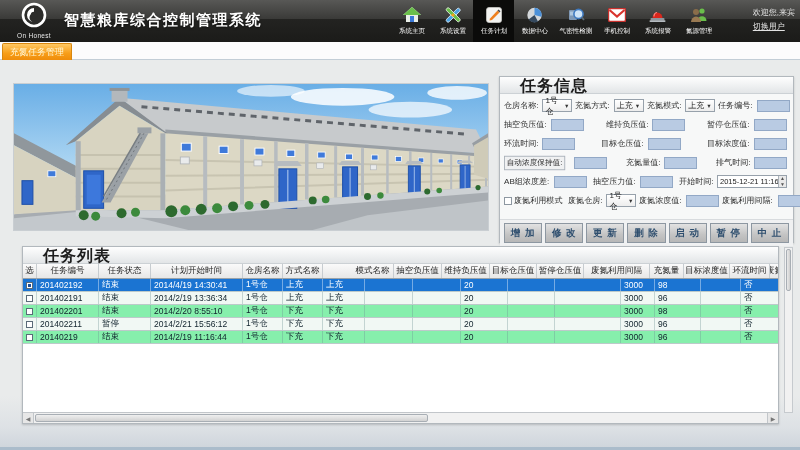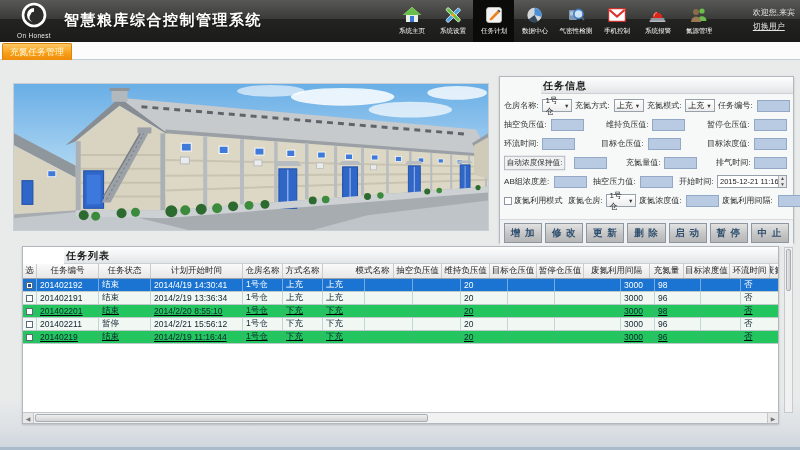--- a/index.html
+++ b/index.html
@@ -35,22 +35,22 @@
 
   
   .img-frame { position:absolute; left:13px; top:83px; width:476px; height:148px;
                border:1px solid #c9ced2; background:#9cc; }
   .scene { width:100%; height:100%; display:block; }
 
   
   .panel { position:absolute; background:#f7f8f8; border:1px solid #b2b8bd;
            box-shadow:0 1px 2px rgba(0,0,0,.18); }
   .panel-hd { height:17px; line-height:17px; background:linear-gradient(#fefefe,#e2e5e7);
-              border-bottom:1px solid #ccd1d5; font-size:10px; font-weight:bold; color:#1d1d1d;
-              padding-left:2px; letter-spacing:1px;margin-left:41px; }
+              border-bottom:1px solid #ccd1d5; font-size:16px; font-weight:bold; color:#1d1d1d;
+              padding-left:20px; letter-spacing:1px; }
 
   
   #task-info { left:499px; top:76px; width:295px; height:167px; }
   .form { padding:2px 4px 8px 4px; }
   .frow { display:flex; align-items:center; height:19px; }
   .frow.spread { justify-content:space-between; padding-right:2px; }
   .frow.tight  { justify-content:flex-start; gap:3px; }
   .fgroup { display:flex; align-items:center; gap:2px; }
   .flabel { font-size:8.5px; color:#2e2e2e; white-space:nowrap; transform:scale(.95); transform-origin:left center; }
   .flabel.boxed { border:1px solid #a9b1b9; background:#f0f1f2; padding:1px 2px; transform:scale(.9); }
@@ -74,21 +74,21 @@
   .tbl { position:relative; overflow:hidden; height:149px; background:#fff; }
   .thead { display:flex; height:15px; background:linear-gradient(#fafafa,#e7e7e7); border-bottom:1px solid #9aa2a8; }
   .th { font-size:8.5px; color:#1e1e1e; display:flex; align-items:center; justify-content:center;
         border-right:1px solid #c7ccd0; overflow:hidden; white-space:nowrap; flex:none; }
   .trow { display:flex; height:13px; border-bottom:1px solid #bccaca; cursor:pointer; }
   .td { font-size:8.5px; display:flex; align-items:center; padding-left:3px;
         border-right:1px solid rgba(110,145,145,.35); overflow:hidden; white-space:nowrap; color:#10222c; flex:none; }
   .td.cbcell { justify-content:center; padding-left:0; }
   .trow.selected { background:#1b74d2; }
   .trow.selected .td { color:#fff; border-right-color:rgba(255,255,255,.4); }
-  .trow.teal { background:#22c55e;text-decoration:underline; }
+  .trow.teal { background:#86efac; }
   .trow.pale { background:#f1f8f4; }
   .cb { width:7px; height:7px; border:1px solid #5a6a78; background:#fff; }
   .cb.checked { background:#1a4f9c; box-shadow:inset 0 0 0 1px #fff; }
 
   
   .hscroll { position:absolute; left:0; bottom:0; width:100%; height:11px; background:#f1f1f1;
              border-top:1px solid #c2c6ca; display:flex; align-items:center; }
   .hs-btn { width:11px; height:10px; background:#e7e7e7; border-right:1px solid #c2c6ca; font-size:6px;
             color:#777; display:flex; align-items:center; justify-content:center; cursor:pointer; }
   .hs-btn.right { position:absolute; right:0; border-right:none; border-left:1px solid #c2c6ca; }

